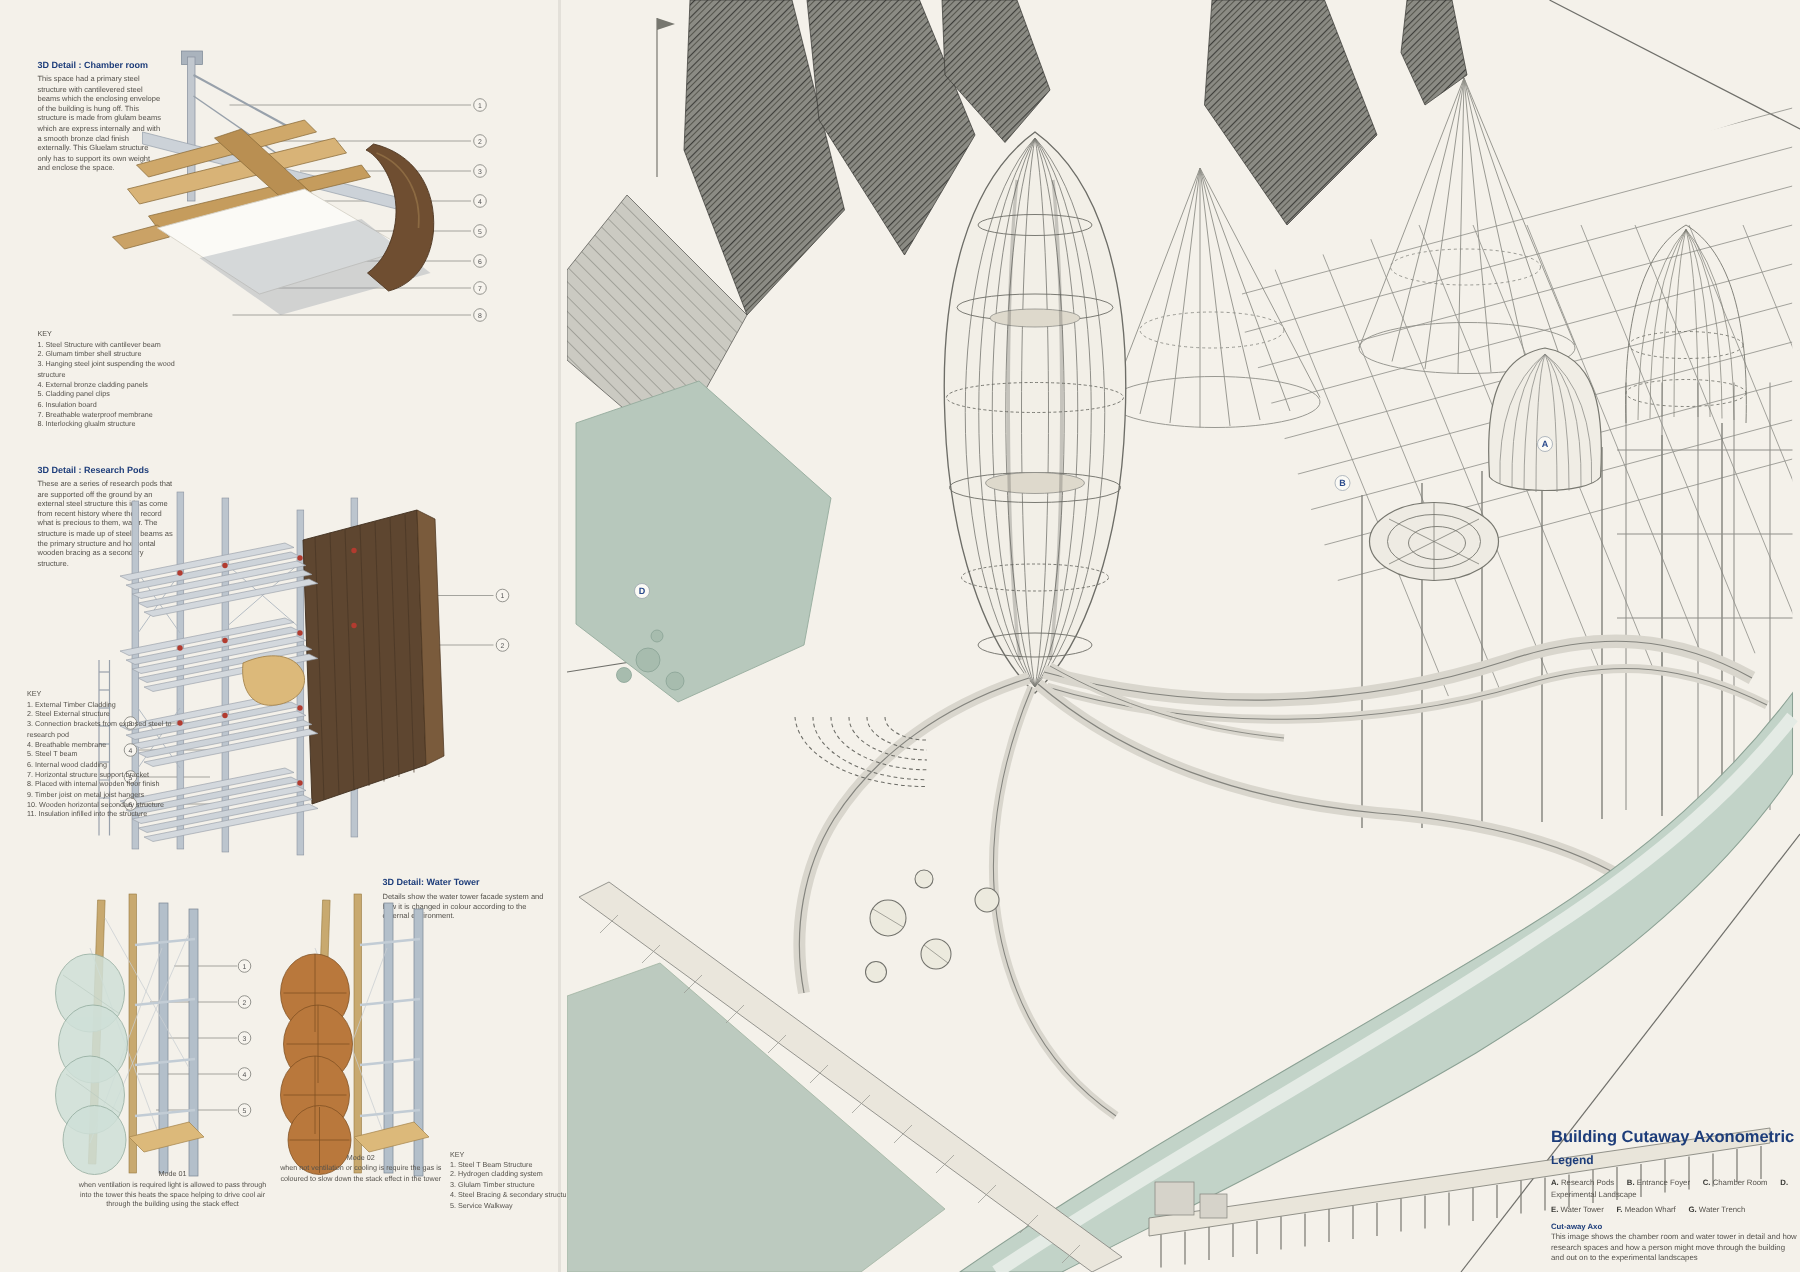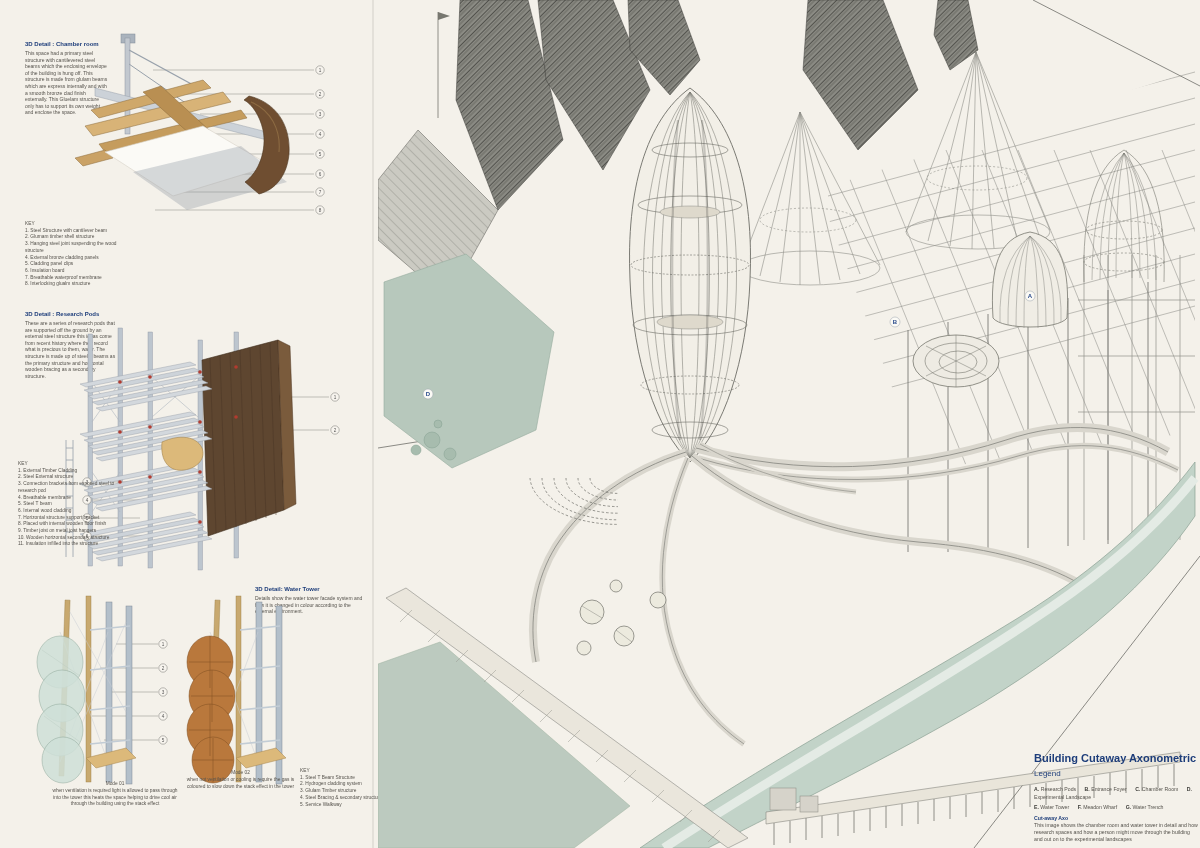--- a/index.html
+++ b/index.html
@@ -12,21 +12,21 @@
   .abs{position:absolute;}
   .t-title{font-size:6px; font-weight:bold; color:#1d3d7a; margin:0 0 3px 0;}
   .t-body{font-size:5px; line-height:1.32; color:#55524c;}
   .key{font-size:4.8px; line-height:1.4; color:#55524c;}
   .key div{margin:0;}
   .mode-cap{font-size:4.8px; line-height:1.35; text-align:center; color:#55524c;}
   .mode-cap .m-t{margin-bottom:1px;}
   .divider{left:372px; top:0; width:2px; height:848px; background:rgba(80,75,65,0.10);}
   .info-panel{left:1034px; top:752px; width:166px;}
   .info-title{font-size:11px; font-weight:bold; color:#1d3d7a; white-space:nowrap; margin:0;}
-  .info-legend-t{font-size:8px; font-weight:normal; color:#1d3d7a; margin:5px 0 8px 0;}
+  .info-legend-t{font-size:8px; font-weight:bold; color:#1d3d7a; margin:5px 0 8px 0;}
   .legend-row{font-size:5.2px; line-height:1.5; color:#55524c; margin-bottom:2px;}
   .legend-item{margin-right:7px; white-space:normal;}
   .legend-item b{color:#3a3a36;}
   .cap-t{font-size:5.2px; font-weight:bold; color:#1d3d7a; margin:4px 0 1px 0;}
   .cap-b{font-size:5.2px; line-height:1.32; color:#55524c;}
   svg{display:block;}
 </style>
 </head>
 <body>
 

